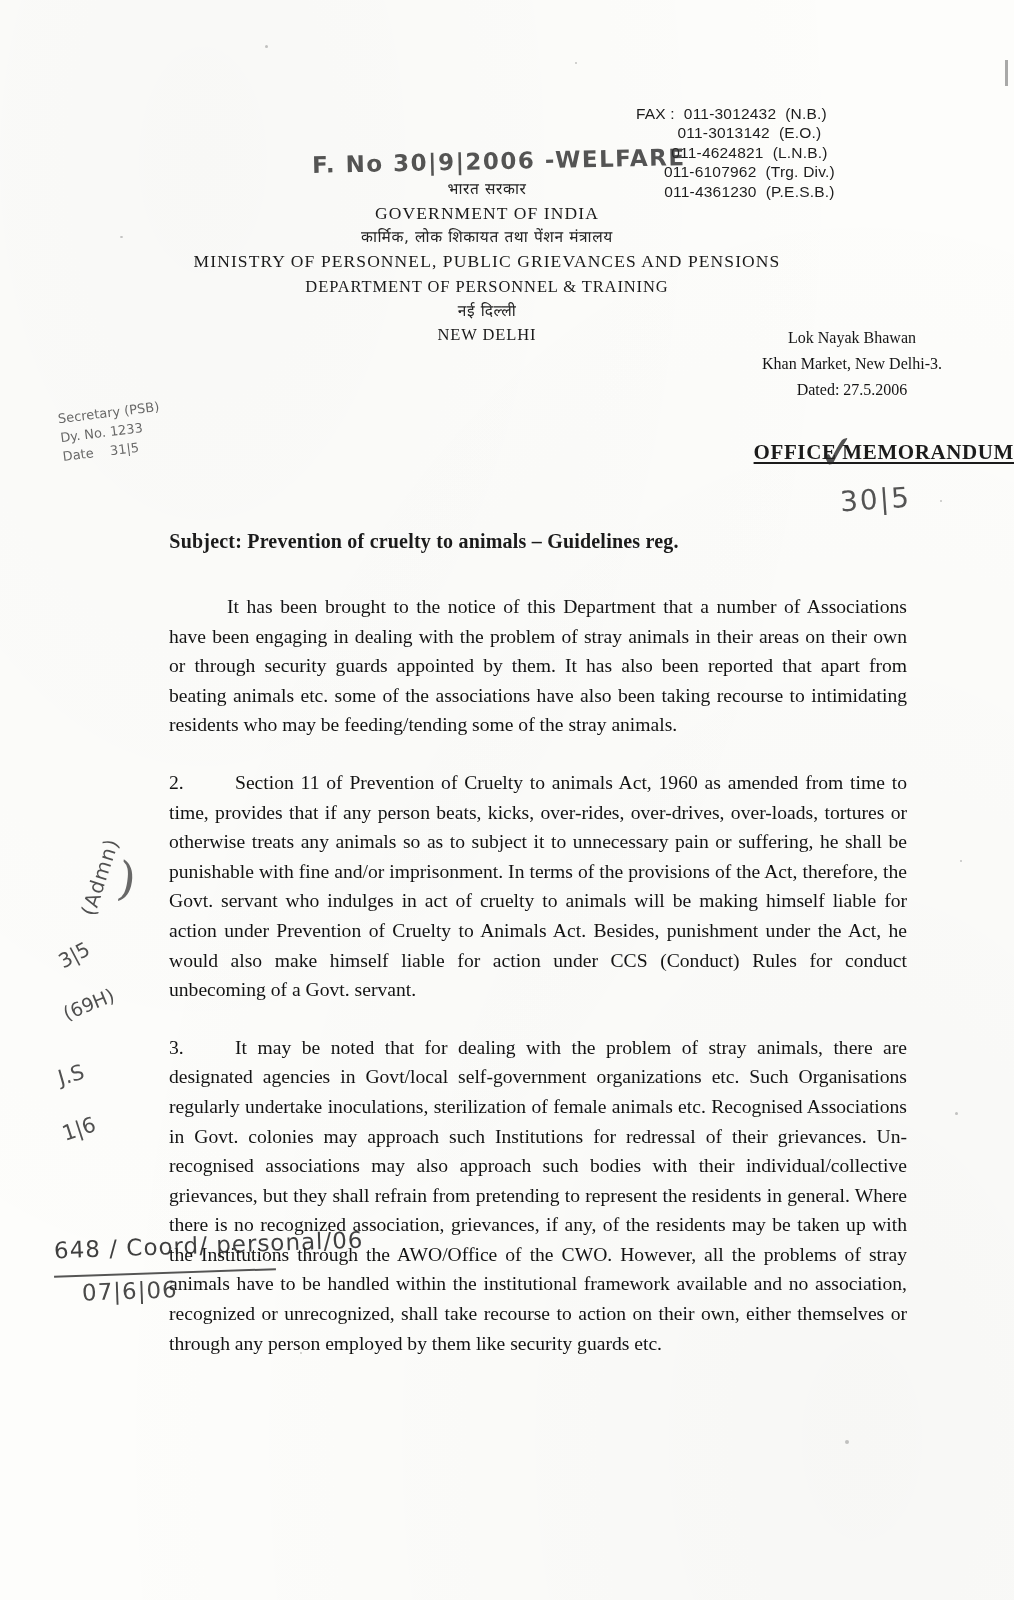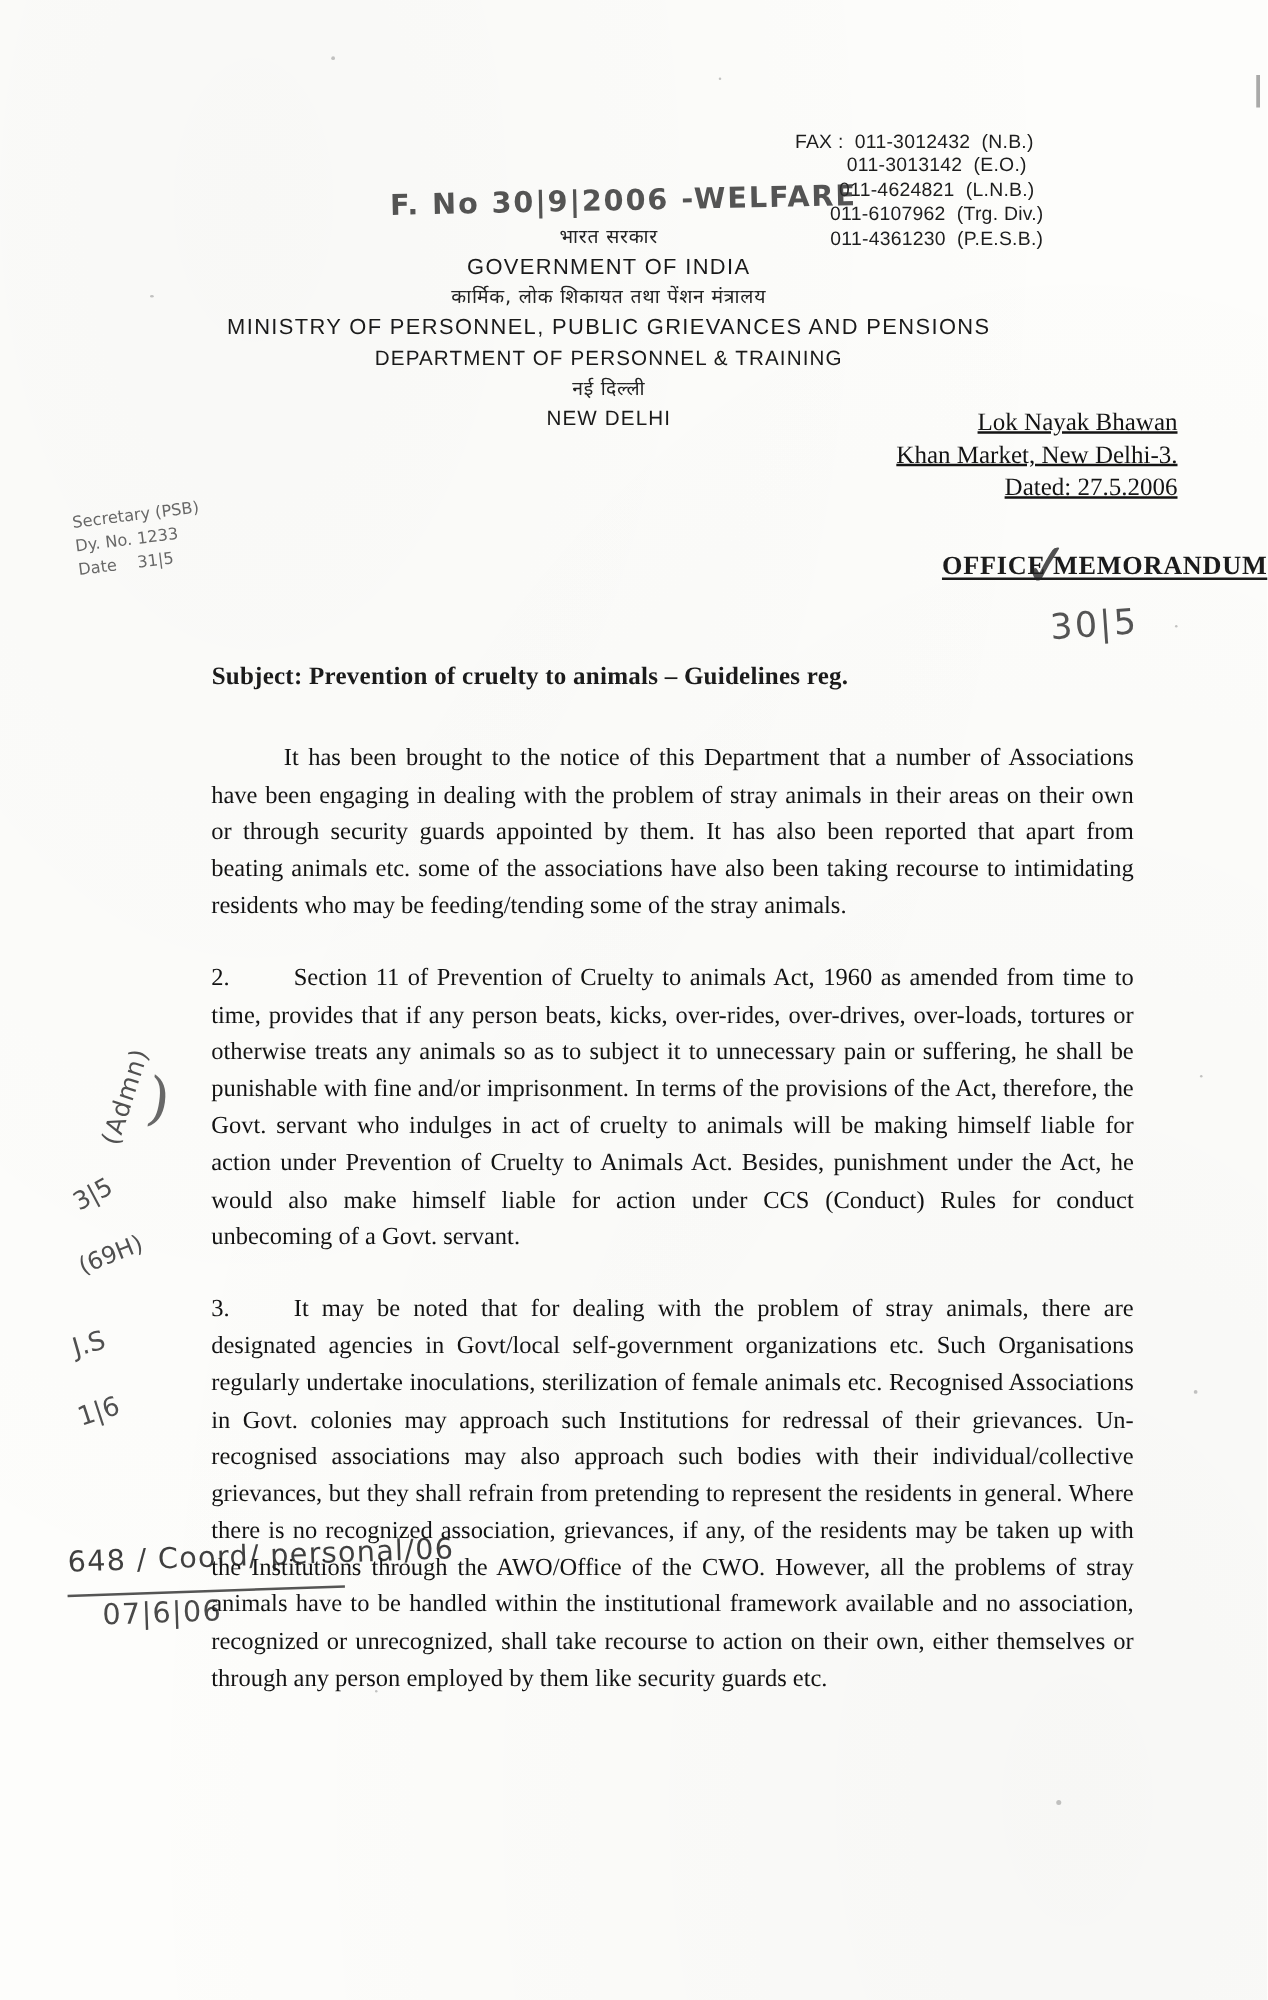--- a/index.html
+++ b/index.html
@@ -71,40 +71,39 @@
     box-sizing: border-box;
   }
   .hdr-hi {
     font-family: "DejaVu Sans", sans-serif;
     font-size: 15.5px;
     letter-spacing: 0.6px;
     line-height: 22px;
     color: #232323;
   }
   .hdr-en {
-    font-family: Liberation Sans, sans-serif;
+    font-family: Liberation Serif, serif;
     font-size: 17.5px;
     letter-spacing: 1.1px;
     line-height: 26px;
     color: #1a1a1a;
   }
   .hdr-en.small {
     font-size: 16.5px;
     letter-spacing: 0.9px;
   }
 
   .addr-block {
     position: absolute;
     top: 325px;
     right: 72px;
-    text-align: right;
-    font-size: 20px;
+    text-align: center;
+    font-size: 16px;
     line-height: 26px;
     color: #141414;
-    text-decoration: underline;
   }
 
   .stamp-block {
     position: absolute;
     top: 390px;
     left: 60px;
     transform: rotate(-7deg);
     font-family: "DejaVu Sans", sans-serif;
     font-size: 13px;
     line-height: 19px;

